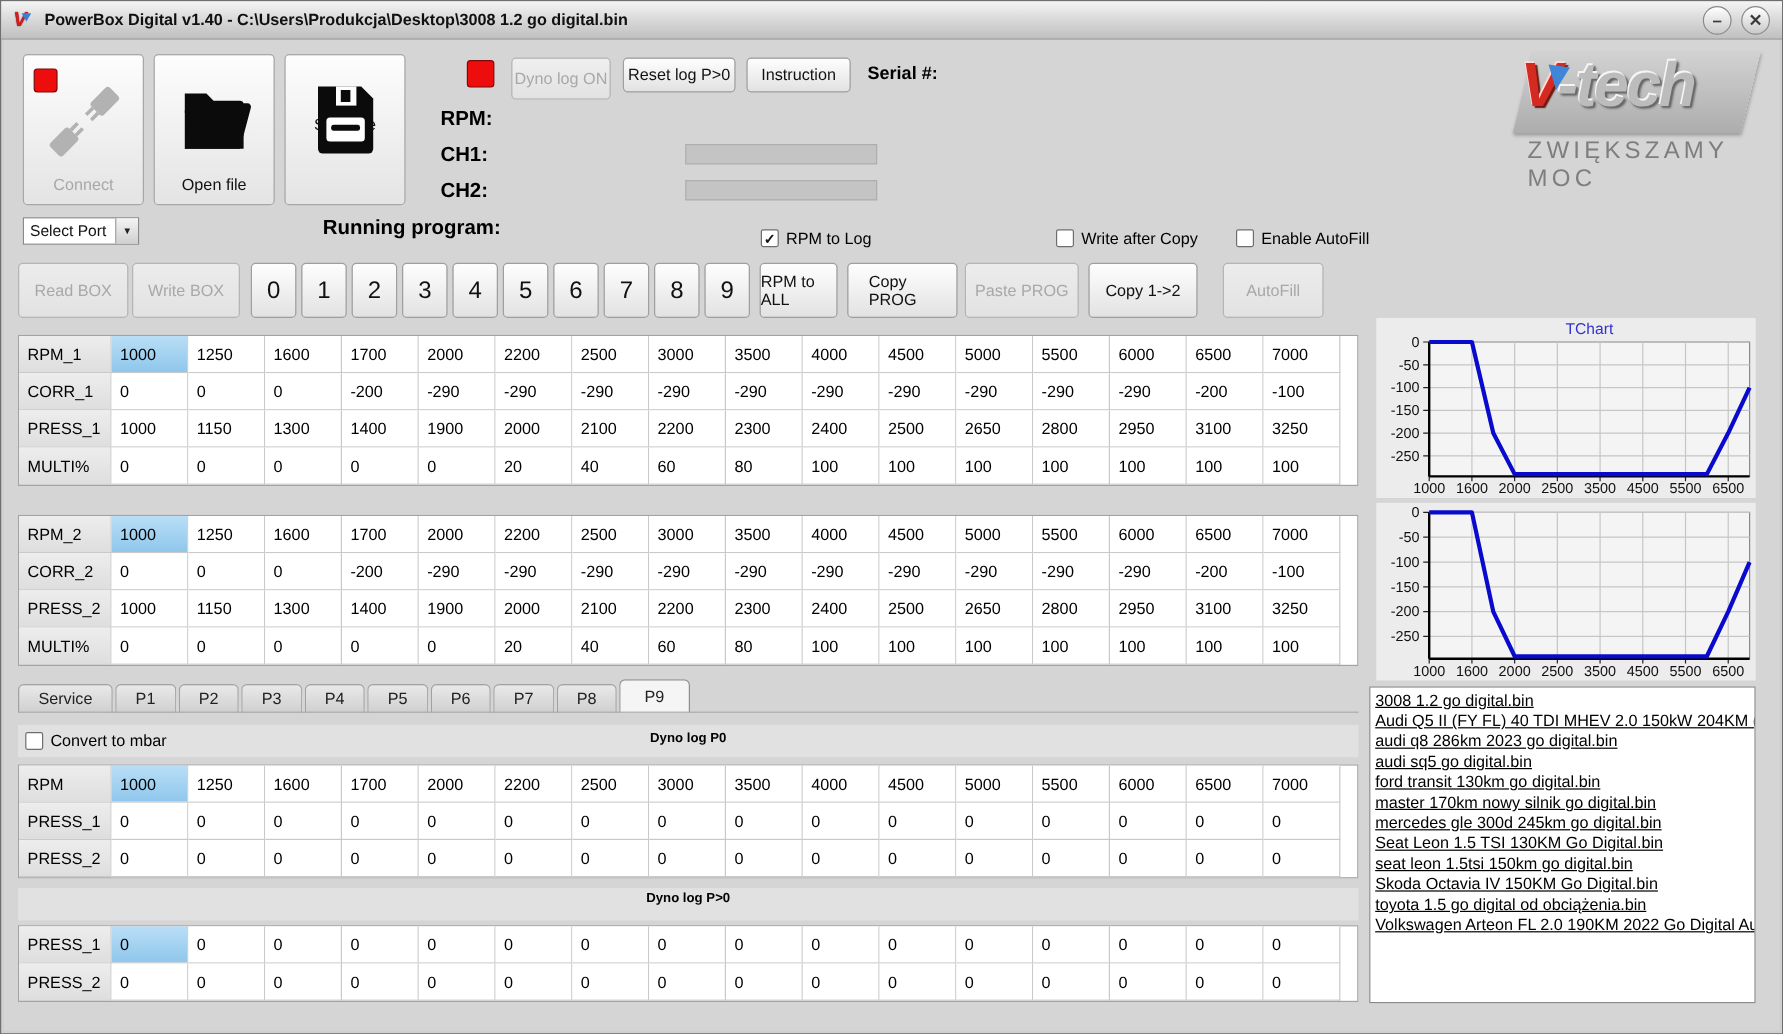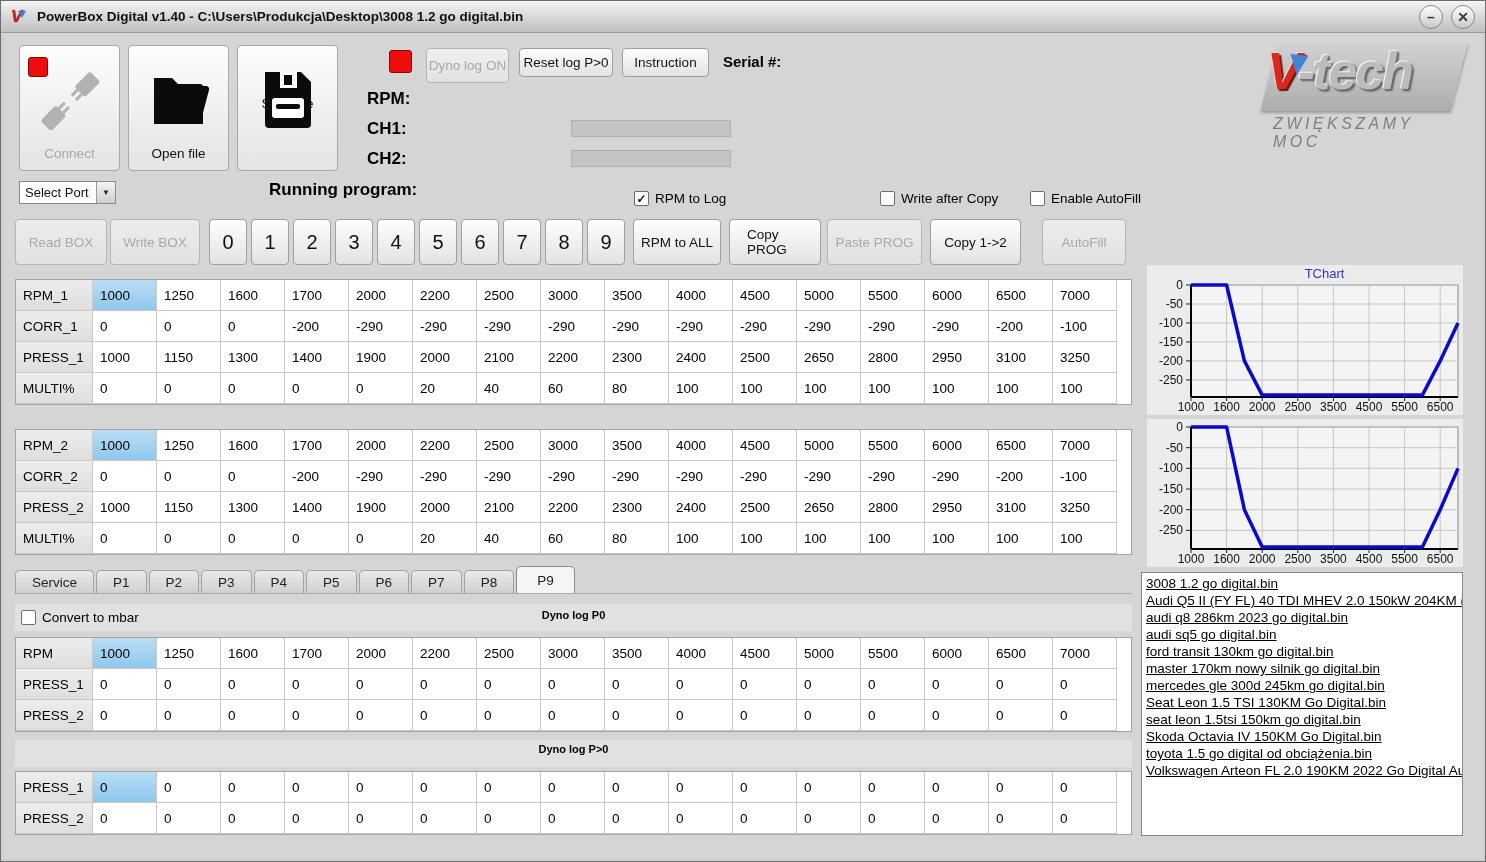--- a/index.html
+++ b/index.html
@@ -87,21 +87,21 @@
   .logo { position:absolute; left:1262px; top:40px; width:202px; height:104px; }
   .logo .plate { position:absolute; left:6px; top:2px; width:190px; height:68px;
     background:linear-gradient(#d2d2d2,#adadad); transform:skewX(-14deg); box-shadow:1px 2px 3px #9a9a9a; }
   .logo .word { position:absolute; left:4px; top:0px; font-weight:bold; font-style:italic;
     font-size:52px; letter-spacing:-2px; color:#bcbcbc;
     text-shadow:-1px -1px 0 #f5f5f5, 1px 1px 1px #6d6d6d, 2px 2px 2px #5c5c5c; }
   .logo .word .v { color:#d42a22; text-shadow:-1px -1px 0 #ffd6d0, 2px 2px 1px #6d1a10; }
   .logo .varrow { position:absolute; left:26px; top:14px; width:0; height:0;
     border-left:9px solid transparent; border-right:9px solid transparent; border-top:20px solid #3f86d8;
     transform:rotate(8deg); }
-  .logo .tagline { position:absolute; left:10px; top:74px; font-size:16px; letter-spacing:3.5px; color:#7e7e7e;font-style:italic; }
+  .logo .tagline { position:absolute; left:10px; top:74px; font-size:20px; letter-spacing:3.5px; color:#7e7e7e; }
 </style>
 </head>
 <body>
 
 <div class="window">
 
   <div class="titlebar">
     <div class="app-icon">V</div>
     <div class="title-text">PowerBox Digital v1.40 - C:\Users\Produkcja\Desktop\3008 1.2 go digital.bin</div>
     <div class="win-btn">–</div>
@@ -195,21 +195,21 @@
         <div class="pbtn digit">1</div>
         <div class="pbtn digit">2</div>
         <div class="pbtn digit">3</div>
         <div class="pbtn digit">4</div>
         <div class="pbtn digit">5</div>
         <div class="pbtn digit">6</div>
         <div class="pbtn digit">7</div>
         <div class="pbtn digit">8</div>
         <div class="pbtn digit">9</div>
       </div>
-    <div class="pbtn" style="width:88px; margin:0 8px 0 4px;">RPM to ALL</div>
+    <div class="pbtn" style="width:65px; margin:0 8px 0 4px;">RPM to ALL</div>
     <div class="pbtn" style="width:92px; margin-right:6px;padding-left:17px;">Copy PROG</div>
     <div class="pbtn disabled" style="width:95px; margin-right:8px;">Paste PROG</div>
     <div class="pbtn" style="width:91px; margin-right:21px;">Copy 1-&gt;2</div>
     <div class="pbtn disabled" style="width:84px;">AutoFill</div>
   </div>
 
   <div class="grid" style="left:14px; top:278px; width:1117px;">
       <div class="grid-row">
         <div class="gcell ghead">RPM_1</div>
         <div class="gcell sel">1000</div>

